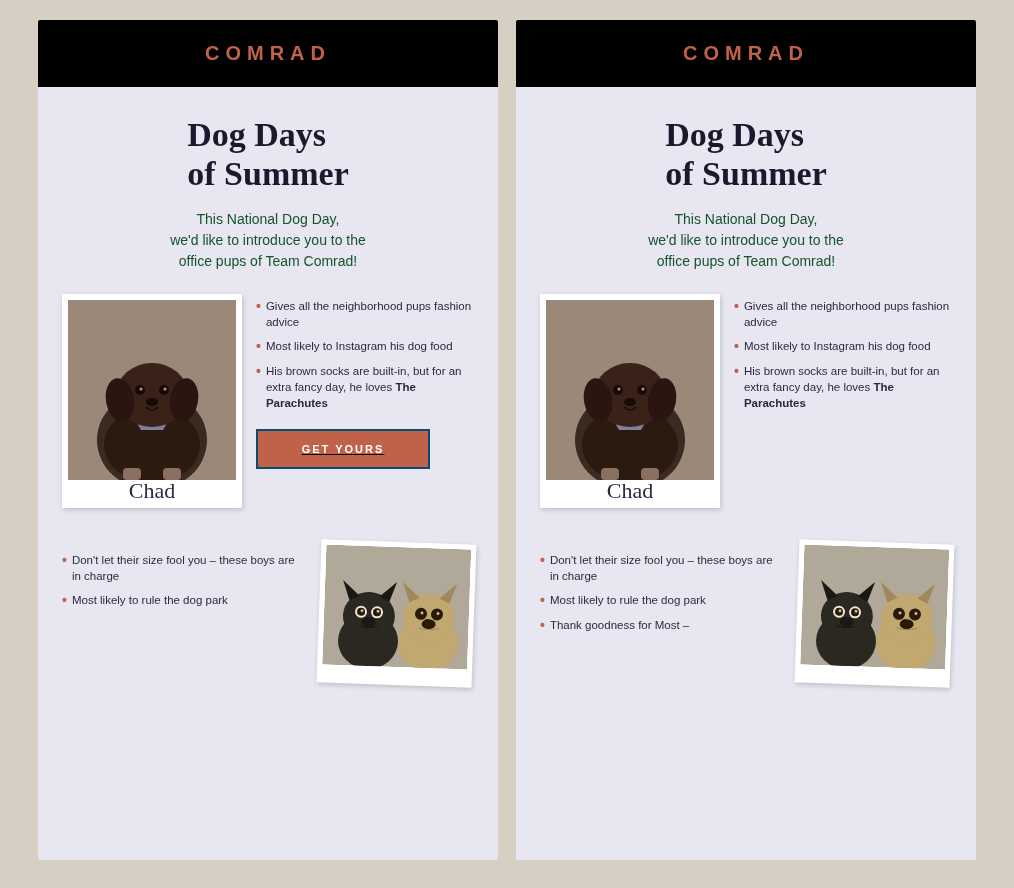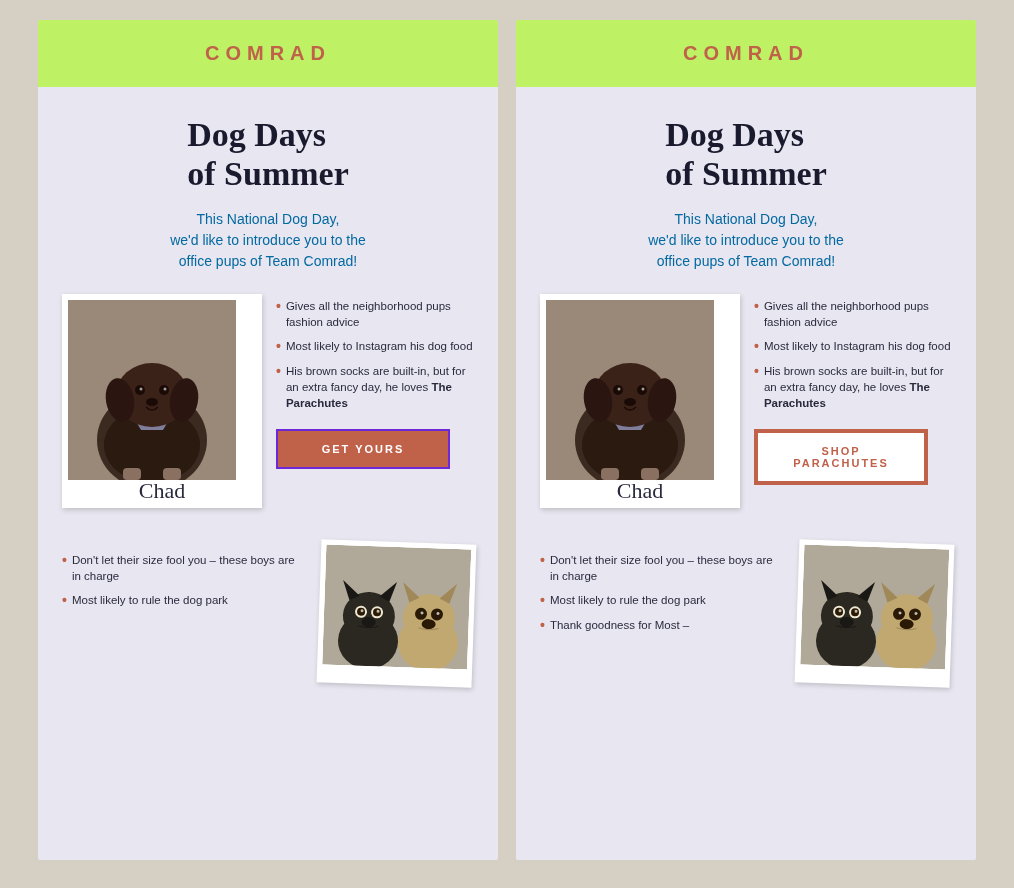--- a/index.html
+++ b/index.html
@@ -22,21 +22,21 @@
     .email-panel {
       background: #e8e6f0;
       width: 460px;
       min-height: 840px;
       border-radius: 2px;
       overflow: hidden;
       display: flex;
       flex-direction: column;
     }
     .panel-header {
-      background: #bef264;
+      background: #000000;
       padding: 22px 20px;
       text-align: center;
     }
     .brand-name {
       color: #c0614a;
       font-family: Arial, Helvetica, sans-serif;
       font-size: 20px;
       letter-spacing: 6px;
       font-weight: 600;
     }
@@ -50,42 +50,42 @@
       font-size: 34px;
       font-weight: 900;
       color: #1a1a2e;
       text-align: left;
       line-height: 1.15;
       margin-bottom: 16px;
       font-family: Georgia, serif;
     }
     .subheadline {
       font-size: 14px;
-      color: #0369a1;
+      color: #14532d;
       text-align: center;
       line-height: 1.5;
       margin-bottom: 22px;
       font-family: Arial, sans-serif;
     }
     .dog-section {
       display: flex;
       width: 100%;
       gap: 14px;
       margin-bottom: 14px;
       align-items: flex-start;
     }
     .polaroid {
       background: white;
       padding: 6px 6px 28px 6px;
       box-shadow: 1px 2px 5px rgba(0,0,0,0.18);
       flex-shrink: 0;
       position: relative;
     }
     .polaroid-main {
-      width: 200px;
+      width: 180px;
     }
     .dog-photo {
       display: block;
     }
     .dog-photo-main {
       width: 168px;
       height: 180px;
       background: #8a8a8a;
       position: relative;
       overflow: hidden;
@@ -229,21 +229,21 @@
           </div>
           <div class="bullet-item">
             <span class="bullet-dot">•</span>
             <span class="bullet-text">Most likely to Instagram his dog food</span>
           </div>
           <div class="bullet-item">
             <span class="bullet-dot">•</span>
             <span class="bullet-text">His brown socks are built-in, but for an extra fancy day, he loves <strong>The Parachutes</strong></span>
           </div>
           <div class="cta-button-wrapper">
-            <div style="border: 2px solid #6d28d9; display: inline-block;">
+            <div style="border: 2px solid #0c4a6e; display: inline-block; text-decoration: underline;">
               <button class="cta-button cta-filled">GET YOURS</button>
             </div>
           </div>
         </div>
       </div>
     </div>
 
     <div class="bottom-section">
       <div class="bottom-bullets">
         <div class="bullet-item">
@@ -337,25 +337,20 @@
             <span class="bullet-dot">•</span>
             <span class="bullet-text">Gives all the neighborhood pups fashion advice</span>
           </div>
           <div class="bullet-item">
             <span class="bullet-dot">•</span>
             <span class="bullet-text">Most likely to Instagram his dog food</span>
           </div>
           <div class="bullet-item">
             <span class="bullet-dot">•</span>
             <span class="bullet-text">His brown socks are built-in, but for an extra fancy day, he loves <strong>The Parachutes</strong></span>
-          </div>
-          <div class="cta-button-wrapper">
-            <div style="border: 2px solid #c0614a; display: inline-block;">
-              <button class="cta-button cta-outlined">SHOP PARACHUTES</button>
-            </div>
           </div>
         </div>
       </div>
     </div>
 
     <div class="bottom-section">
       <div class="bottom-bullets">
         <div class="bullet-item">
           <span class="bullet-dot">•</span>
           <span class="bullet-text">Don't let their size fool you – these boys are in charge</span>

